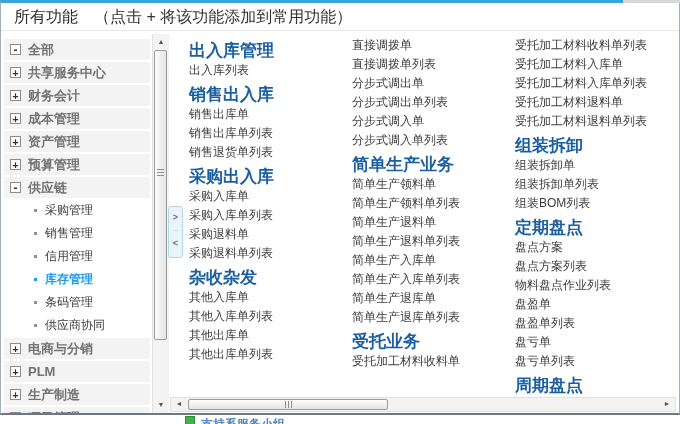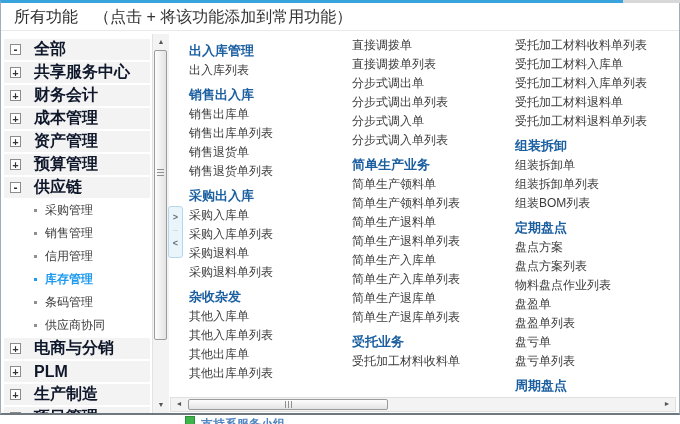--- a/index.html
+++ b/index.html
@@ -28,42 +28,42 @@
   .tree-panel{position:absolute;left:0;top:0;bottom:0;width:168px;}
   .tree-rows{position:absolute;left:0;top:4px;right:17px;bottom:0;overflow:hidden;}
   .trow{height:23px;display:flex;align-items:center;cursor:pointer;box-sizing:border-box;}
   .trow.top{background:#f3f3f3;border-top:1px solid #fff;border-bottom:1px solid #fff;margin:0 2px 0 3px;}
   .ebox{
     flex:none;width:11px;height:11px;box-sizing:border-box;
     border:1px solid #8c8c8c;background:#fff;color:#333;
     font:bold 10px/9px "DejaVu Sans Mono",monospace;text-align:center;
     margin-left:6px;
   }
-  .trow.top .tlabel{margin-left:13px;font-weight:bold;font-size:16px;color:#0f172a;}
+  .trow.top .tlabel{margin-left:7px;font-weight:bold;font-size:13px;color:#737373;}
   .bullet{flex:none;width:3px;height:3px;background:#8f8f8f;margin-left:33px;}
   .trow.child .tlabel{margin-left:8px;font-size:12px;font-weight:normal;color:#3c3c3c;}
   .trow.sel .bullet{background:#1e9bef;}
   .trow.sel .tlabel{color:#1e9bef;font-weight:bold;}
   
   .vscroll{position:absolute;right:0;top:0;bottom:0;width:17px;background:#f3f3f3;border-left:1px solid #e2e2e2;box-sizing:border-box;}
   .sb-btn{position:absolute;width:16px;height:16px;text-align:center;font-size:7px;color:#555;line-height:16px;cursor:pointer;user-select:none;}
   .vscroll .up{top:0;left:0;}
   .vscroll .down{bottom:0;left:0;}
   .vthumb{position:absolute;left:1px;width:13px;top:16px;height:290px;background:linear-gradient(90deg,#fdfdfd,#e3e3e3);border:1px solid #9b9b9b;border-radius:2px;box-sizing:border-box;cursor:pointer;}
   .vthumb .grip{position:absolute;left:2px;top:118px;width:7px;height:8px;background:repeating-linear-gradient(180deg,#8f8f8f 0 1px,transparent 1px 3px);}
   
   .splitter{position:absolute;left:167px;top:172px;width:15px;height:52px;box-sizing:border-box;background:#e9f4fb;border:1px solid #b3d8ee;border-radius:3px;z-index:5;}
   .sp-btn{height:21px;text-align:center;font-size:9px;font-weight:bold;color:#5f6f7f;line-height:21px;cursor:pointer;user-select:none;}
   .sp-div{height:1px;margin:2px 4px;background:#c9dfee;}
   
   .content{position:absolute;left:168px;top:0;right:0;bottom:17px;overflow:hidden;padding:2px 0 0 20px;box-sizing:border-box;}
   .columns{display:flex;}
   .fcol{width:163px;flex:none;}
   .fcol:last-child{width:180px;}
-  .ghead{font-size:13px;font-weight:bold;color:#1b5fa0;line-height:16px;margin:7px 0 2px;}
+  .ghead{font-size:17px;font-weight:bold;color:#1b5fa0;line-height:16px;margin:7px 0 2px;}
   .fitem{font-size:12px;color:#3c3c3c;line-height:13px;padding:3px 0;cursor:pointer;white-space:nowrap;}
   
   .hscroll{position:absolute;left:169px;right:3px;bottom:1px;height:15px;background:#f3f3f3;border:1px solid #e0e0e0;box-sizing:border-box;}
   .hscroll .left{left:0;top:-1px;line-height:13px;height:13px;}
   .hscroll .right{right:0;top:-1px;line-height:13px;height:13px;}
   .hthumb{position:absolute;left:17px;top:1px;height:11px;width:200px;background:linear-gradient(180deg,#fdfdfd,#e3e3e3);border:1px solid #9b9b9b;border-radius:2px;box-sizing:border-box;cursor:pointer;}
   .hthumb .grip{position:absolute;top:1px;left:96px;width:8px;height:7px;background:repeating-linear-gradient(90deg,#8f8f8f 0 1px,transparent 1px 3px);}
   
   .backdrop{position:absolute;left:0;top:415px;width:680px;height:9px;overflow:hidden;background:#fff;}
   .bg-row{position:absolute;left:185px;top:1px;display:flex;align-items:flex-start;}
@@ -170,21 +170,20 @@
     </div>
 
     <div class="content">
       <div class="columns" id="columns">
           <div class="fcol">
             <div class="ghead">出入库管理</div>
             <div class="fitem">出入库列表</div>
             <div class="ghead">销售出入库</div>
             <div class="fitem">销售出库单</div>
             <div class="fitem">销售出库单列表</div>
-            <div class="fitem">销售退货单</div>
             <div class="fitem">销售退货单列表</div>
             <div class="ghead">采购出入库</div>
             <div class="fitem">采购入库单</div>
             <div class="fitem">采购入库单列表</div>
             <div class="fitem">采购退料单</div>
             <div class="fitem">采购退料单列表</div>
             <div class="ghead">杂收杂发</div>
             <div class="fitem">其他入库单</div>
             <div class="fitem">其他入库单列表</div>
             <div class="fitem">其他出库单</div>

